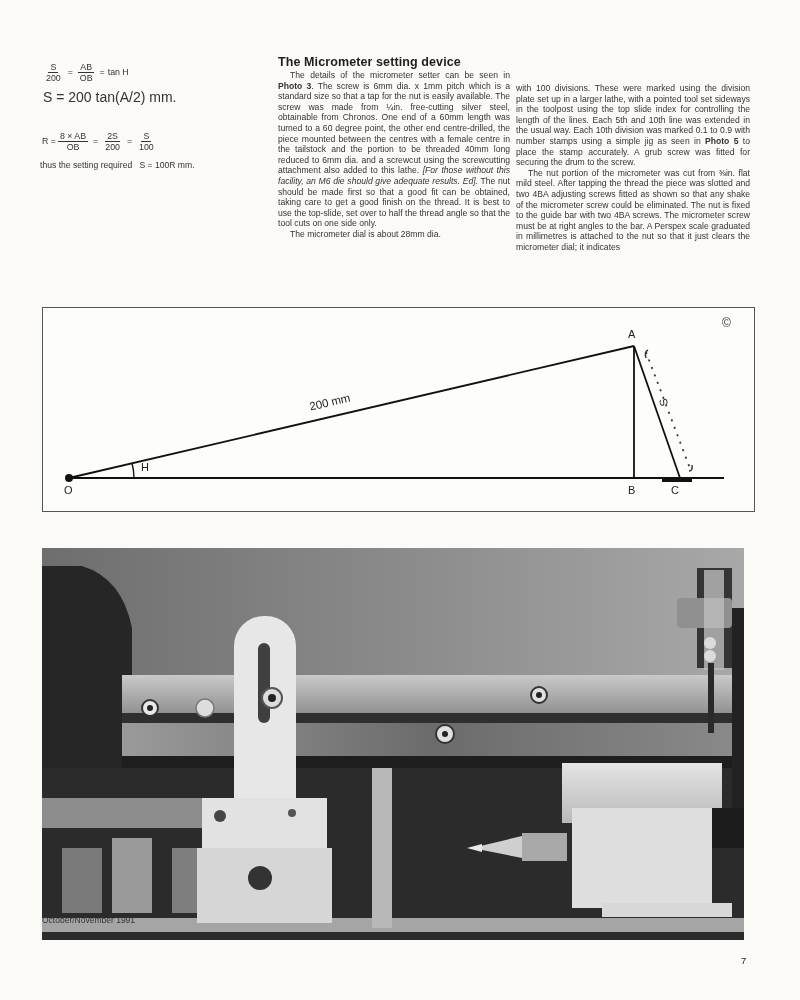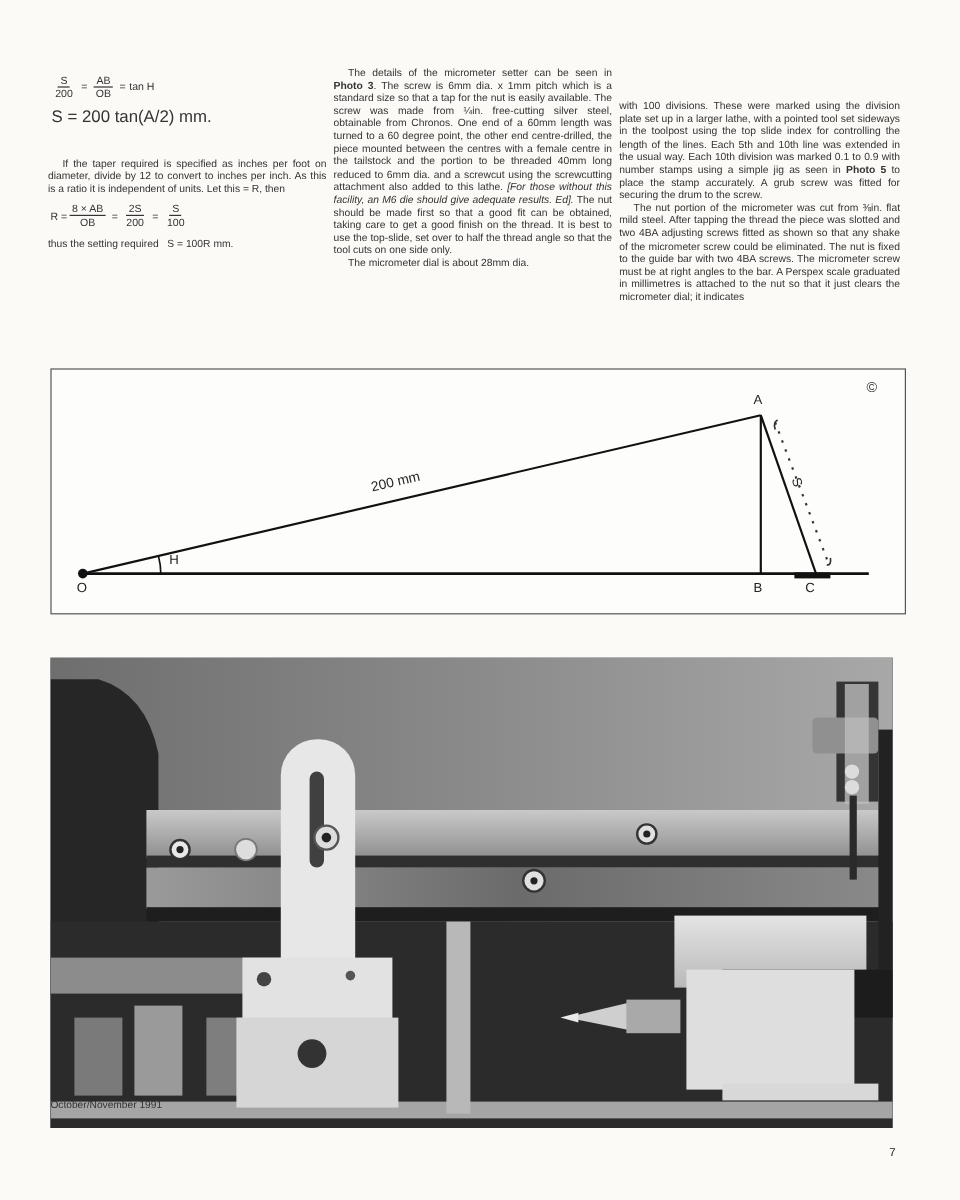--- a/index.html
+++ b/index.html
@@ -48,21 +48,20 @@
       </span>
     <span class="op">=</span>
     <span class="frac">
         <span class="num">AB</span>
         <span class="den">OB</span>
       </span>
     <span class="op">=</span>
     <span>tan H</span>
   </div>
   <p class="eq-line">S = 200 tan(A/2) mm.</p>
-  <p class="p indent">If the taper required is specified as inches per foot on diameter, divide by 12 to convert to inches per inch. As this is a ratio it is independent of units. Let this = R, then</p>
   <div class="eq">
     <span>R =</span>
     <span class="frac">
         <span class="num">8 × AB</span>
         <span class="den">OB</span>
       </span>
     <span class="op">=</span>
     <span class="frac">
         <span class="num">2S</span>
         <span class="den">200</span>
@@ -70,20 +69,21 @@
     <span class="op">=</span>
     <span class="frac">
         <span class="num">S</span>
         <span class="den">100</span>
       </span>
   </div>
   <p class="p"><span>thus the setting required</span>&nbsp;&nbsp;&nbsp;<span>S = 100R mm.</span></p>
 </div>
 
 <div class="col col-2">
+  <h2 class="heading">The Micrometer setting device</h2>
   <p class="p indent"><span>The details of the micrometer setter can be seen in </span><span class="bold">Photo 3</span><span>. The screw is 6mm dia. x 1mm pitch which is a standard size so that a tap for the nut is easily available. The screw was made from ¼in. free-cutting silver steel, obtainable from Chronos. One end of a 60mm length was turned to a 60 degree point, the other end centre-drilled, the piece mounted between the centres with a female centre in the tailstock and the portion to be threaded 40mm long reduced to 6mm dia. and a screwcut using the screwcutting attachment also added to this lathe. </span><span class="it">[For those without this facility, an M6 die should give adequate results. Ed].</span><span> The nut should be made first so that a good fit can be obtained, taking care to get a good finish on the thread. It is best to use the top-slide, set over to half the thread angle so that the tool cuts on one side only.</span></p>
   <p class="p indent">The micrometer dial is about 28mm dia.</p>
 </div>
 
 <div class="col col-3">
   <p class="p"><span>with 100 divisions. These were marked using the division plate set up in a larger lathe, with a pointed tool set sideways in the toolpost using the top slide index for controlling the length of the lines. Each 5th and 10th line was extended in the usual way. Each 10th division was marked 0.1 to 0.9 with number stamps using a simple jig as seen in </span><span class="bold">Photo 5</span><span> to place the stamp accurately. A grub screw was fitted for securing the drum to the screw.</span></p>
   <p class="p indent">The nut portion of the micrometer was cut from ⅜in. flat mild steel. After tapping the thread the piece was slotted and two 4BA adjusting screws fitted as shown so that any shake of the micrometer screw could be eliminated. The nut is fixed to the guide bar with two 4BA screws. The micrometer screw must be at right angles to the bar. A Perspex scale graduated in millimetres is attached to the nut so that it just clears the micrometer dial; it indicates</p>
 </div>
 
 <div class="diagram">

